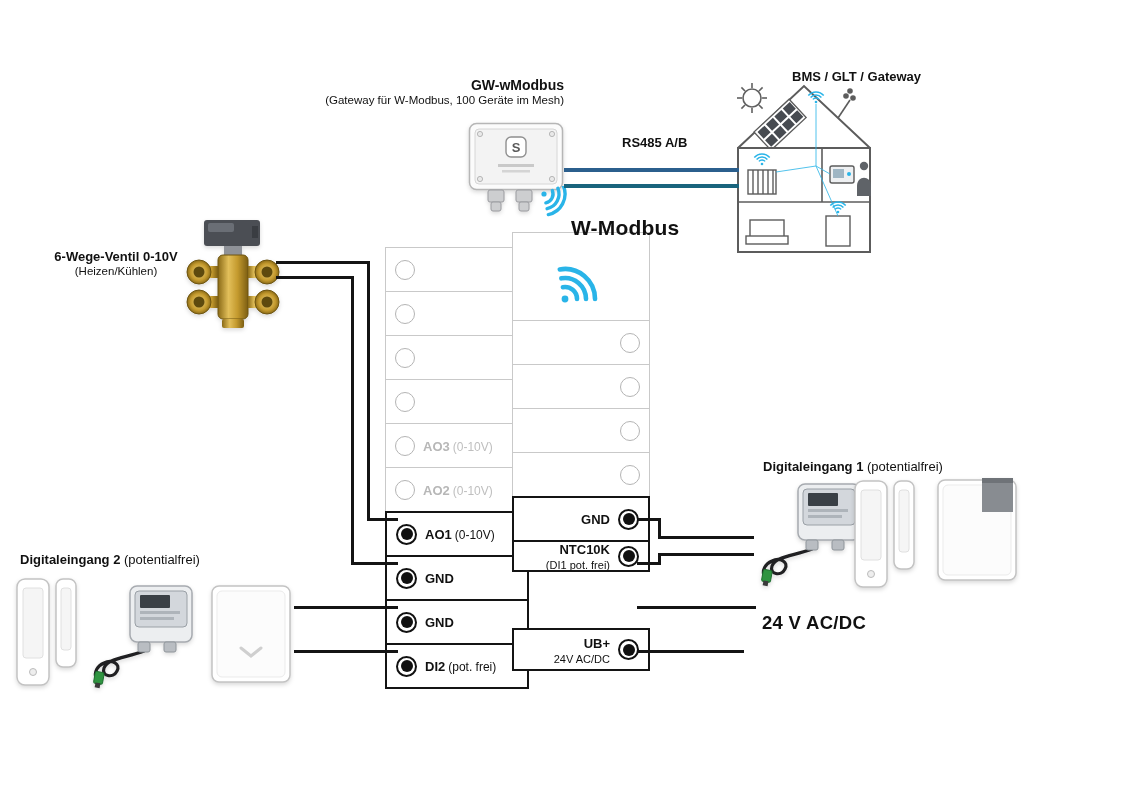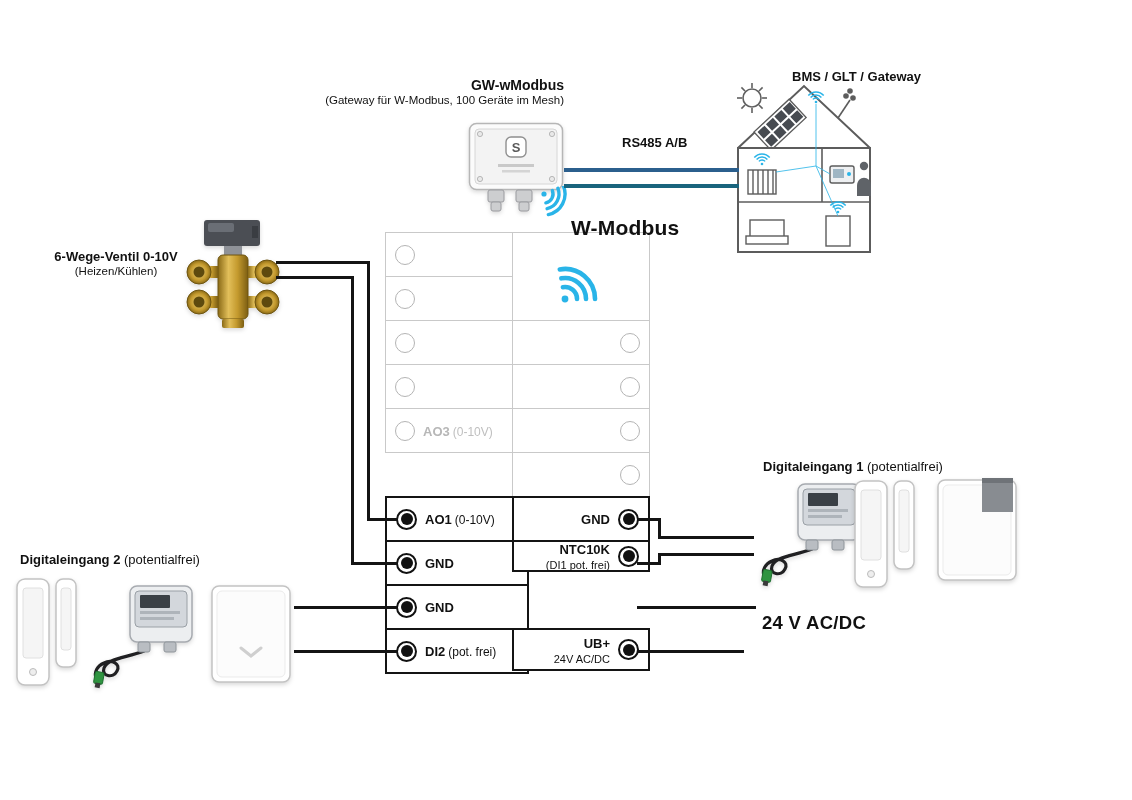--- a/index.html
+++ b/index.html
@@ -24,21 +24,21 @@
   .valve-label .t { font-size:13px; font-weight:bold; }
   .valve-label .s { font-size:11.5px; margin-top:1px; }
   .di-label { font-size:13px; }
   .di-label .b { font-weight:bold; }
   .di2-label { left:20px; top:552px; }
   .di1-label { left:763px; top:459px; }
   .power-label { left:762px; top:612px; font-size:18.5px; font-weight:bold; letter-spacing:.3px; }
 
   
   .tcol { position:absolute; top:232px; z-index:1; }
-  .left-col  { left:385px; width:144px; height:442px; }
+  .left-col  { left:385px; width:144px; height:442px;margin-top:15px; }
   .right-col { left:512px; width:138px; height:442px; }
   .cell {
     position:absolute; left:0; width:100%; background:#fff;
     border:1px solid #c9c9c9; display:flex; align-items:center;
     padding:0 9px; gap:8px;
   }
   .cell.active { border:2px solid #141414; z-index:2; }
   .term { flex:none; width:20px; height:20px; border-radius:50%; background:#fff; border:1.5px solid #b4b4b4; }
   .term.on { width:21px; height:21px; border:2.5px solid #111; position:relative; }
   .term.on::after { content:""; position:absolute; inset:2.5px; border-radius:50%; background:#111; }
@@ -105,20 +105,24 @@
       </div>
     <div class="cell" style="top:88px;height:45px">
         <span class="term"></span>
       </div>
     <div class="cell" style="top:132px;height:45px">
         <span class="term"></span>
       </div>
     <div class="cell inactive" style="top:176px;height:45px">
       <span class="term"></span>
       <span class="lbl"><span class="m">AO3</span><span class="s">(0-10V)</span></span>
+    </div>
+    <div class="cell inactive" style="top:220px;height:45px">
+      <span class="term"></span>
+      <span class="lbl"><span class="m">AO2</span><span class="s">(0-10V)</span></span>
     </div>
     <div class="cell active" style="top:264px;height:46px">
       <span class="term on"></span>
       <span class="lbl"><span class="m">AO1</span><span class="s">(0-10V)</span></span>
     </div>
     <div class="cell active" style="top:308px;height:46px">
       <span class="term on"></span>
       <span class="lbl"><span class="m">GND</span><span class="s"></span></span>
     </div>
     <div class="cell active" style="top:352px;height:46px">

